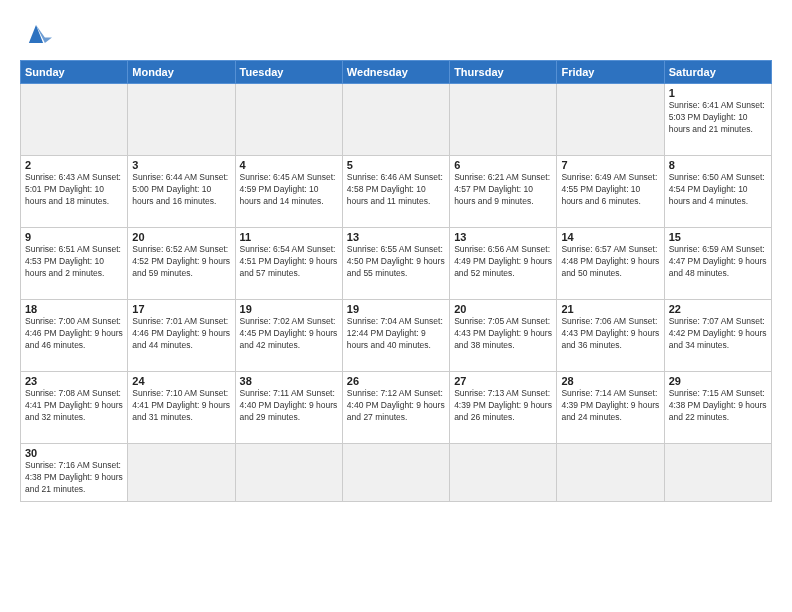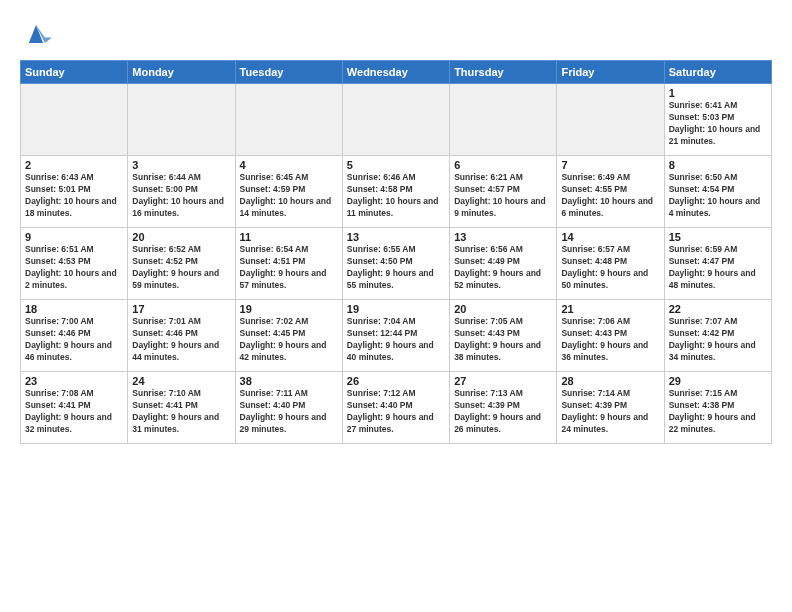--- a/index.html
+++ b/index.html
@@ -82,21 +82,20 @@
       font-size: 11px;
       font-weight: bold;
       color: #222;
       display: block;
       margin-bottom: 1px;
     }
     .day-info {
       font-size: 8.5px;
       line-height: 1.4;
       color: #333;
-      font-weight: bold;
     }
   </style>
 </head>
 <body>
 
 <div class="page">
   <div class="header">
     <div class="logo">
       <svg class="logo-icon" viewBox="0 0 36 36">
         <polygon points="10,28 18,8 26,28" fill="#2d72c0"></polygon>
@@ -338,15 +337,30 @@
 and 24 minutes.</div>
           </td>
           <td>
             <span class="day-num">29</span>
             <div class="day-info">Sunrise: 7:15 AM
 Sunset: 4:38 PM
 Daylight: 9 hours
 and 22 minutes.</div>
           </td>
         </tr>
+        <tr>
+          <td class="last-row">
+            <span class="day-num">30</span>
+            <div class="day-info">Sunrise: 7:16 AM
+Sunset: 4:38 PM
+Daylight: 9 hours
+and 21 minutes.</div>
+          </td>
+          <td class="last-row empty"></td>
+          <td class="last-row empty"></td>
+          <td class="last-row empty"></td>
+          <td class="last-row empty"></td>
+          <td class="last-row empty"></td>
+          <td class="last-row empty"></td>
+        </tr>
       </tbody>
   </table>
 </div>
 
 </body></html>

